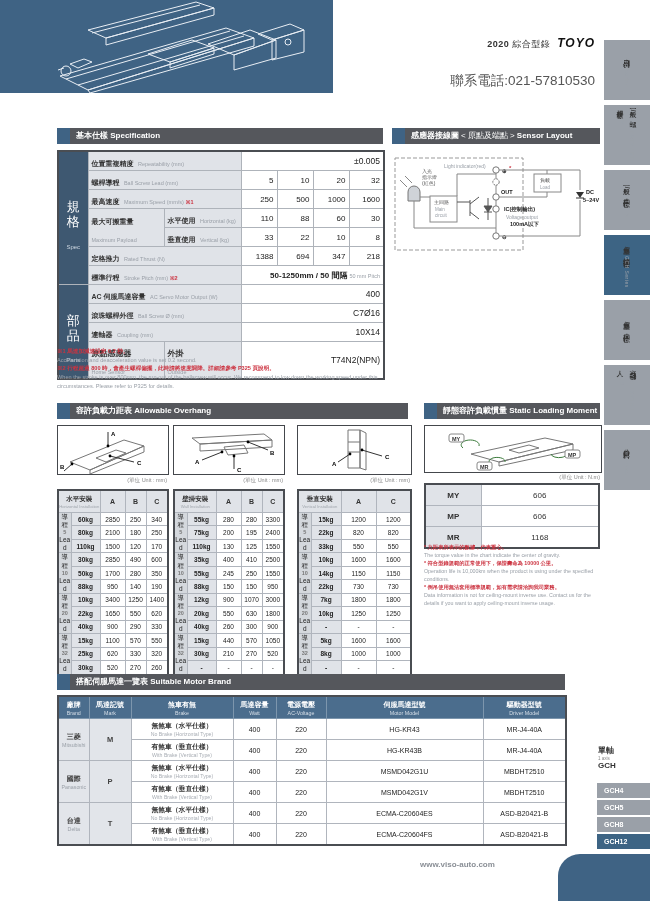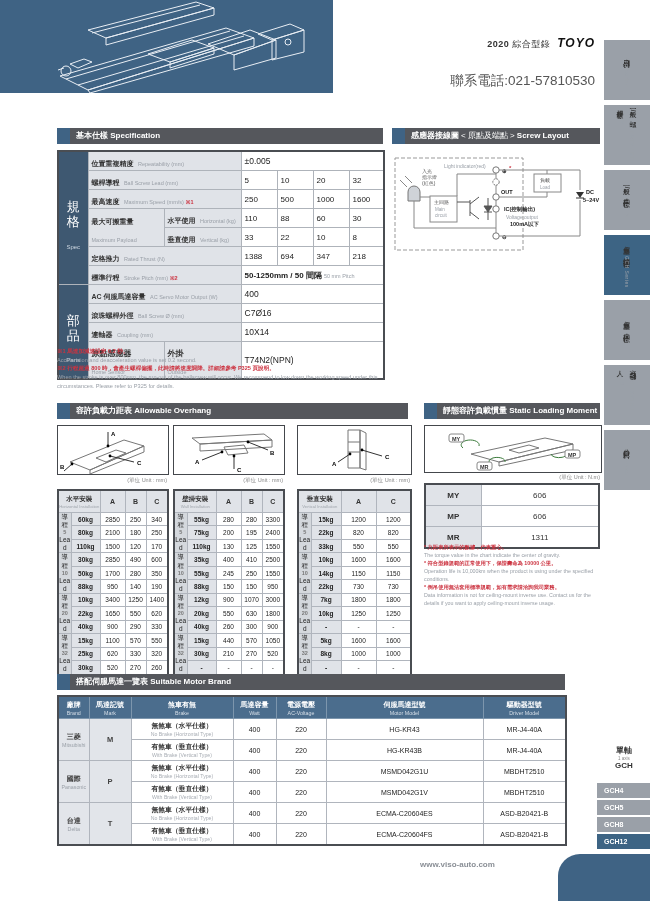--- a/index.html
+++ b/index.html
@@ -26,21 +26,21 @@
   table{border-collapse:collapse;table-layout:fixed}
   .spec{left:57px;top:150px;width:326px;border:2px solid #4a4d52}
   .spec td{border:1px solid #aeb3ba;height:15px;padding:0 3px;vertical-align:middle}
   .spec .grp{background:#3e5871;color:#fff;text-align:center;padding:0}
   .gzh{font-size:13px;font-weight:normal;width:14px;margin:14px auto;line-height:1.15;word-break:break-all}
   .gen{font-size:6px;color:#ccd6e0;margin-top:2px}
   .lbl{background:#e0e3e8;text-align:left}
   .zh{font-weight:bold;color:#333;font-size:7px}
   .en{color:#9aa0a8;font-size:5.5px}
   .note{color:#cc3340;font-size:5.5px;font-weight:bold;margin-left:2px}
-  .val{text-align:left;font-size:8px;color:#222;background:#fff}
+  .val{text-align:right;font-size:8px;color:#222;background:#fff}
   .vsub{color:#9aa0a8;font-size:5.5px;margin-left:2px;font-weight:normal}
   .big{font-size:8.5px}
   .sr td{height:22px}
   
   .fnotes{left:57px;top:347px;width:338px;font-size:5.6px;line-height:1.55}
   .fn-red{color:#cc3340;font-weight:bold}
   .fn-gray{color:#9aa0a8}
   
   .sensor-wrap{left:392px;top:150px;width:210px;height:108px}
   .t5{font-size:5px;fill:#555}
@@ -76,21 +76,21 @@
   .brand,.mark{background:#e2e5ea}
   .b-zh{font-size:7px;font-weight:bold;color:#444}
   .b-en{font-size:5.3px;color:#9aa0a8}
   .mark{font-size:7.5px;font-weight:bold;color:#444}
   .bk-zh{font-size:6.8px;font-weight:bold;color:#333}
   .bk-en{font-size:5.2px;color:#a8adb4}
   .mval{font-size:7px;color:#222}
   
   .site{top:860px;left:420px;width:130px;font-size:8px;font-weight:bold;color:#8a8f96;cursor:pointer}
   .corner{right:0;bottom:0;width:92px;height:47px;background:#3f6384;border-top-left-radius:22px}
-  .gch-label{left:598px;top:746px;width:52px;text-align:center;line-height:1.2}
+  .gch-label{left:598px;top:746px;width:52px;text-align:left;line-height:1.2}
   .gl-zh,.gl-code{font-size:8px;font-weight:bold;color:#333}
   .gl-axis{font-size:4.5px;color:#888}
   .gch-tab{left:597px;width:53px;height:15px;background:#9aa0a8;color:#fff;font-size:7px;font-weight:bold;line-height:15px;padding-left:7px;box-sizing:border-box;cursor:pointer}
   .gch-tab.active{background:#3d6484}
   svg text{font-family:"Liberation Sans",sans-serif}
 </style>
 </head>
 <body>
 
 <div class="abs draw-panel">
@@ -152,21 +152,21 @@
     <span class="zh">參考資料</span>
     <span class="en">Reference</span>
   </div>
 
 <div class="abs sec-hd" style="left:57px;top:128px;width:326px">
     <span class="sq"></span>
     <span class="bar"><b>基本仕樣</b> <b>Specification</b></span>
   </div>
 <div class="abs sec-hd" style="left:392px;top:128px;width:208px">
     <span class="sq"></span>
-    <span class="bar"><b>感應器接線圖</b><span class="mid">&lt; 原點及端點 &gt;</span><b>Screw Layout</b></span>
+    <span class="bar"><b>感應器接線圖</b><span class="mid">&lt; 原點及端點 &gt;</span><b>Sensor Layout</b></span>
   </div>
 
 <table class="abs spec">
 <colgroup>
       <col style="width:30px">
       <col style="width:76px">
       <col style="width:77px">
       <col style="width:36px">
       <col style="width:36px">
       <col style="width:36px">
@@ -690,21 +690,21 @@
       <tr>
         <td class="slbl">MY</td>
         <td>606</td>
       </tr>
 <tr>
         <td class="slbl">MP</td>
         <td>606</td>
       </tr>
 <tr>
         <td class="slbl">MR</td>
-        <td>1311</td>
+        <td>1168</td>
       </tr>
 </tbody>
   </table>
 <div class="abs snotes">
  <div class="fn-red">* 力距表所表示的數據，代表重心。</div>
  <div class="fn-gray">The torque value in the chart indicate the center of gravity.</div>
  <div class="fn-red">* 符合型錄規範的正常使用下，保證壽命為 10000 公里。</div>
  <div class="fn-gray">Operation life is 10,000km when the product is using under the specified conditions.</div>
  <div class="fn-red">* 倒吊使用無法套用標準規範，如有需求請洽詢我司業務。</div>
  <div class="fn-gray">Data information is not for ceiling-mount inverse use. Contact us for the details if you want to apply ceiling-mount inverse usage.</div>

